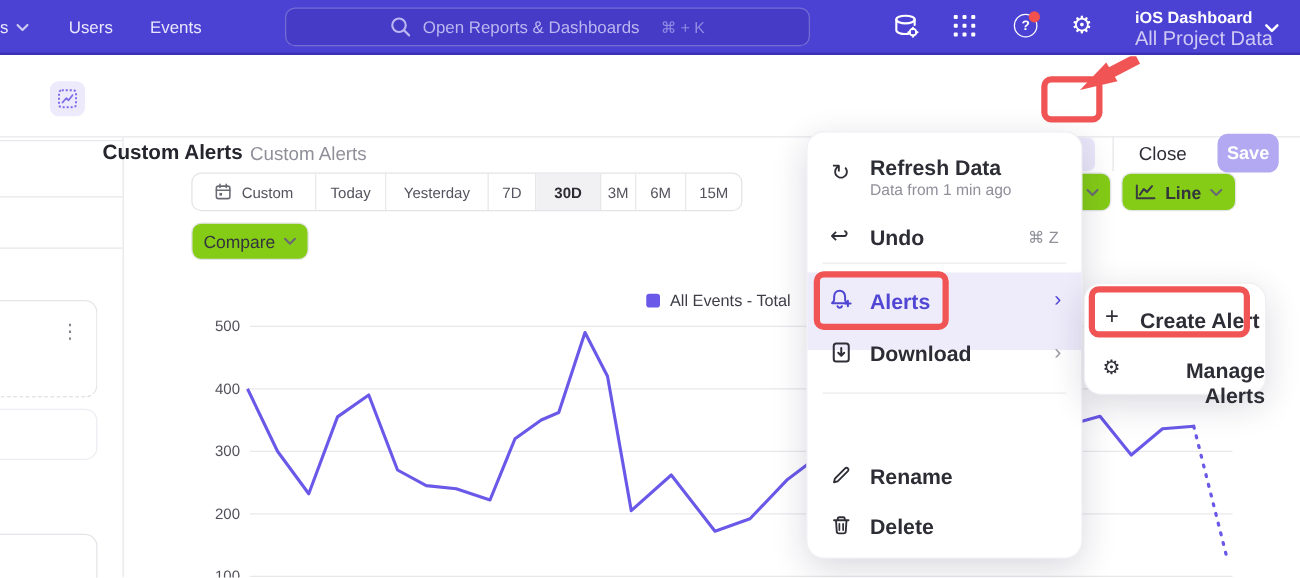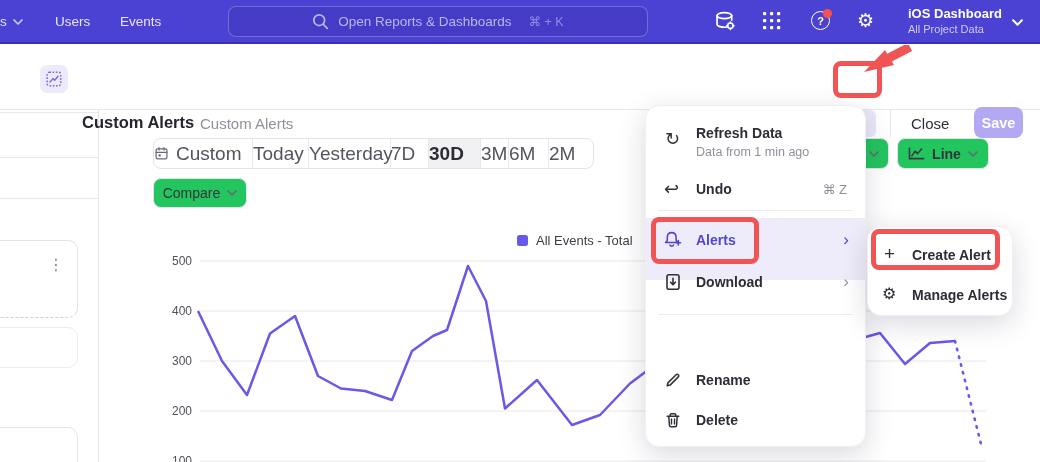--- a/index.html
+++ b/index.html
@@ -17,21 +17,21 @@
                 display:flex; align-items:center; justify-content:center; gap:9px; cursor:text; }
   .nav-search .ph { color:#bcb6f0; font-size:13.5px; }
   .nav-search .sc { color:#928be4; font-size:12.5px; margin-left:8px; }
   .nav-ic { top:10px; width:24px; height:24px; color:#fff; cursor:pointer; }
   .help-circle { width:19px; height:19px; border:1.7px solid #fff; border-radius:50%;
                  color:#fff; font-size:11px; font-weight:700; display:flex;
                  align-items:center; justify-content:center; }
   .help-dot { position:absolute; right:-3px; top:-3px; width:9px; height:9px;
               border-radius:50%; background:#f4504e; }
   .proj-name { color:#fff; font-size:13px; font-weight:700; }
-  .proj-scope { color:#cfcaf4; font-size:11px; margin-top:2px; }
+  .proj-scope { color:#cfcaf4; font-size:16px; margin-top:2px; }
 
   
   .header { left:0; top:44px; width:1040px; height:66px; background:#fff;
             border-bottom:1px solid #e7e7eb; z-index:6; }
   .pagicon { left:40px; top:21px; width:28px; height:28px; background:#edeafb;
              border-radius:7px; display:flex; align-items:center; justify-content:center; }
   .title { left:82px; top:69px; font-size:16.5px; font-weight:700; color:#25252e; }
   .crumb { left:200px; top:71px; font-size:15px; color:#90909a; }
   .avatar { left:652px; top:63px; width:30px; height:30px; border-radius:50%;
             background:#f2545d; color:#fff; font-size:12px; font-weight:700;
@@ -48,39 +48,39 @@
   
   .srail-line { left:0; width:98px; height:1px; background:#e8e8ec; z-index:3; }
   .srail-v { left:98px; top:110px; width:1px; height:352px; background:#e8e8ec; z-index:3; }
   .scard { left:-12px; width:90px; background:#fff; border:1px solid #e4e4e9;
            border-radius:10px; z-index:3; }
   .kebab { left:48px; top:255px; color:#84848e; font-size:16px; z-index:4; cursor:pointer; }
 
   
   .segbar { left:153px; top:138px; height:31px; display:flex; background:#fff;
             border:1px solid #e3e3e8; border-radius:8px; overflow:hidden; z-index:5; }
-  .seg { display:flex; align-items:center; justify-content:flex-start; gap:7px;
-         font-size:19px; color:#54545e; border-right:1px solid #e8e8ec; cursor:pointer; }
+  .seg { display:flex; align-items:center; justify-content:center; gap:7px;
+         font-size:12px; color:#54545e; border-right:1px solid #e8e8ec; cursor:pointer; }
   .seg:last-child { border-right:none; }
   .seg.sel { background:#f1f1f4; color:#2c2c34; font-weight:700; }
-  .wbtn { background:#22c55e; border:1px solid #e3e3e8; border-radius:8px; display:flex;
+  .wbtn { background:#84cc16; border:1px solid #e3e3e8; border-radius:8px; display:flex;
           align-items:center; justify-content:center; gap:7px; font-size:14px;
           color:#34343e; cursor:pointer; z-index:5; }
   .chev { color:#6a6a74; display:inline-flex; }
 
   
   .legend { left:517px; top:233px; display:flex; align-items:center; gap:8px; z-index:2; }
   .legend .sw { width:11px; height:11px; border-radius:2.5px; }
   .legend .lt { font-size:13px; color:#3e3e48; }
 
   
   .menu { left:645px; top:105px; width:221px; height:342px; background:#fff;
           border-radius:14px; border:1px solid #f0f0f4; z-index:30;
           box-shadow:0 8px 28px rgba(25,25,60,.16); }
-  .mi-label { font-size:14px; font-weight:600; color:#2d2d36; }
+  .mi-label { font-size:17px; font-weight:600; color:#2d2d36;text-align:right; }
   .mi-sub { font-size:12.5px; color:#90909b; }
   .mi-short { font-size:13px; color:#90909b; }
   .mi-chev { font-size:17px; color:#9b9ba5; line-height:14px; }
   .mrow { position:absolute; left:0; width:100%; cursor:pointer; }
   .mdiv { position:absolute; left:12px; right:12px; height:1px; background:#ececf0; }
   .alerts-row { background:#eeecfa; }
   .alerts-row .mi-label, .alerts-row .mi-chev { color:#5146d4; }
   .char-ic { color:#2f2f38; font-size:18px; }
 
   
@@ -235,21 +235,21 @@
   <div class="seg sel" style="width:52px">
       <span>30D</span>
     </div>
   <div class="seg" style="width:28px">
       <span>3M</span>
     </div>
   <div class="seg" style="width:40px">
       <span>6M</span>
     </div>
   <div class="seg" style="width:44px">
-      <span>2M</span>
+      <span>15M</span>
     </div>
 </div>
 
 <div class="abs wbtn" style="left:153px;top:178px;width:94px;height:30px">
   <span style="font-weight:500">Compare</span>
   <span class="chev">
     <svg class="icon" width="10" height="6" viewBox="0 0 10 6">
         <path d="M1 1l4 4 4-4" fill="none" stroke="currentColor" stroke-width="1.7" stroke-linecap="round" stroke-linejoin="round"></path>
       </svg>
   </span>

